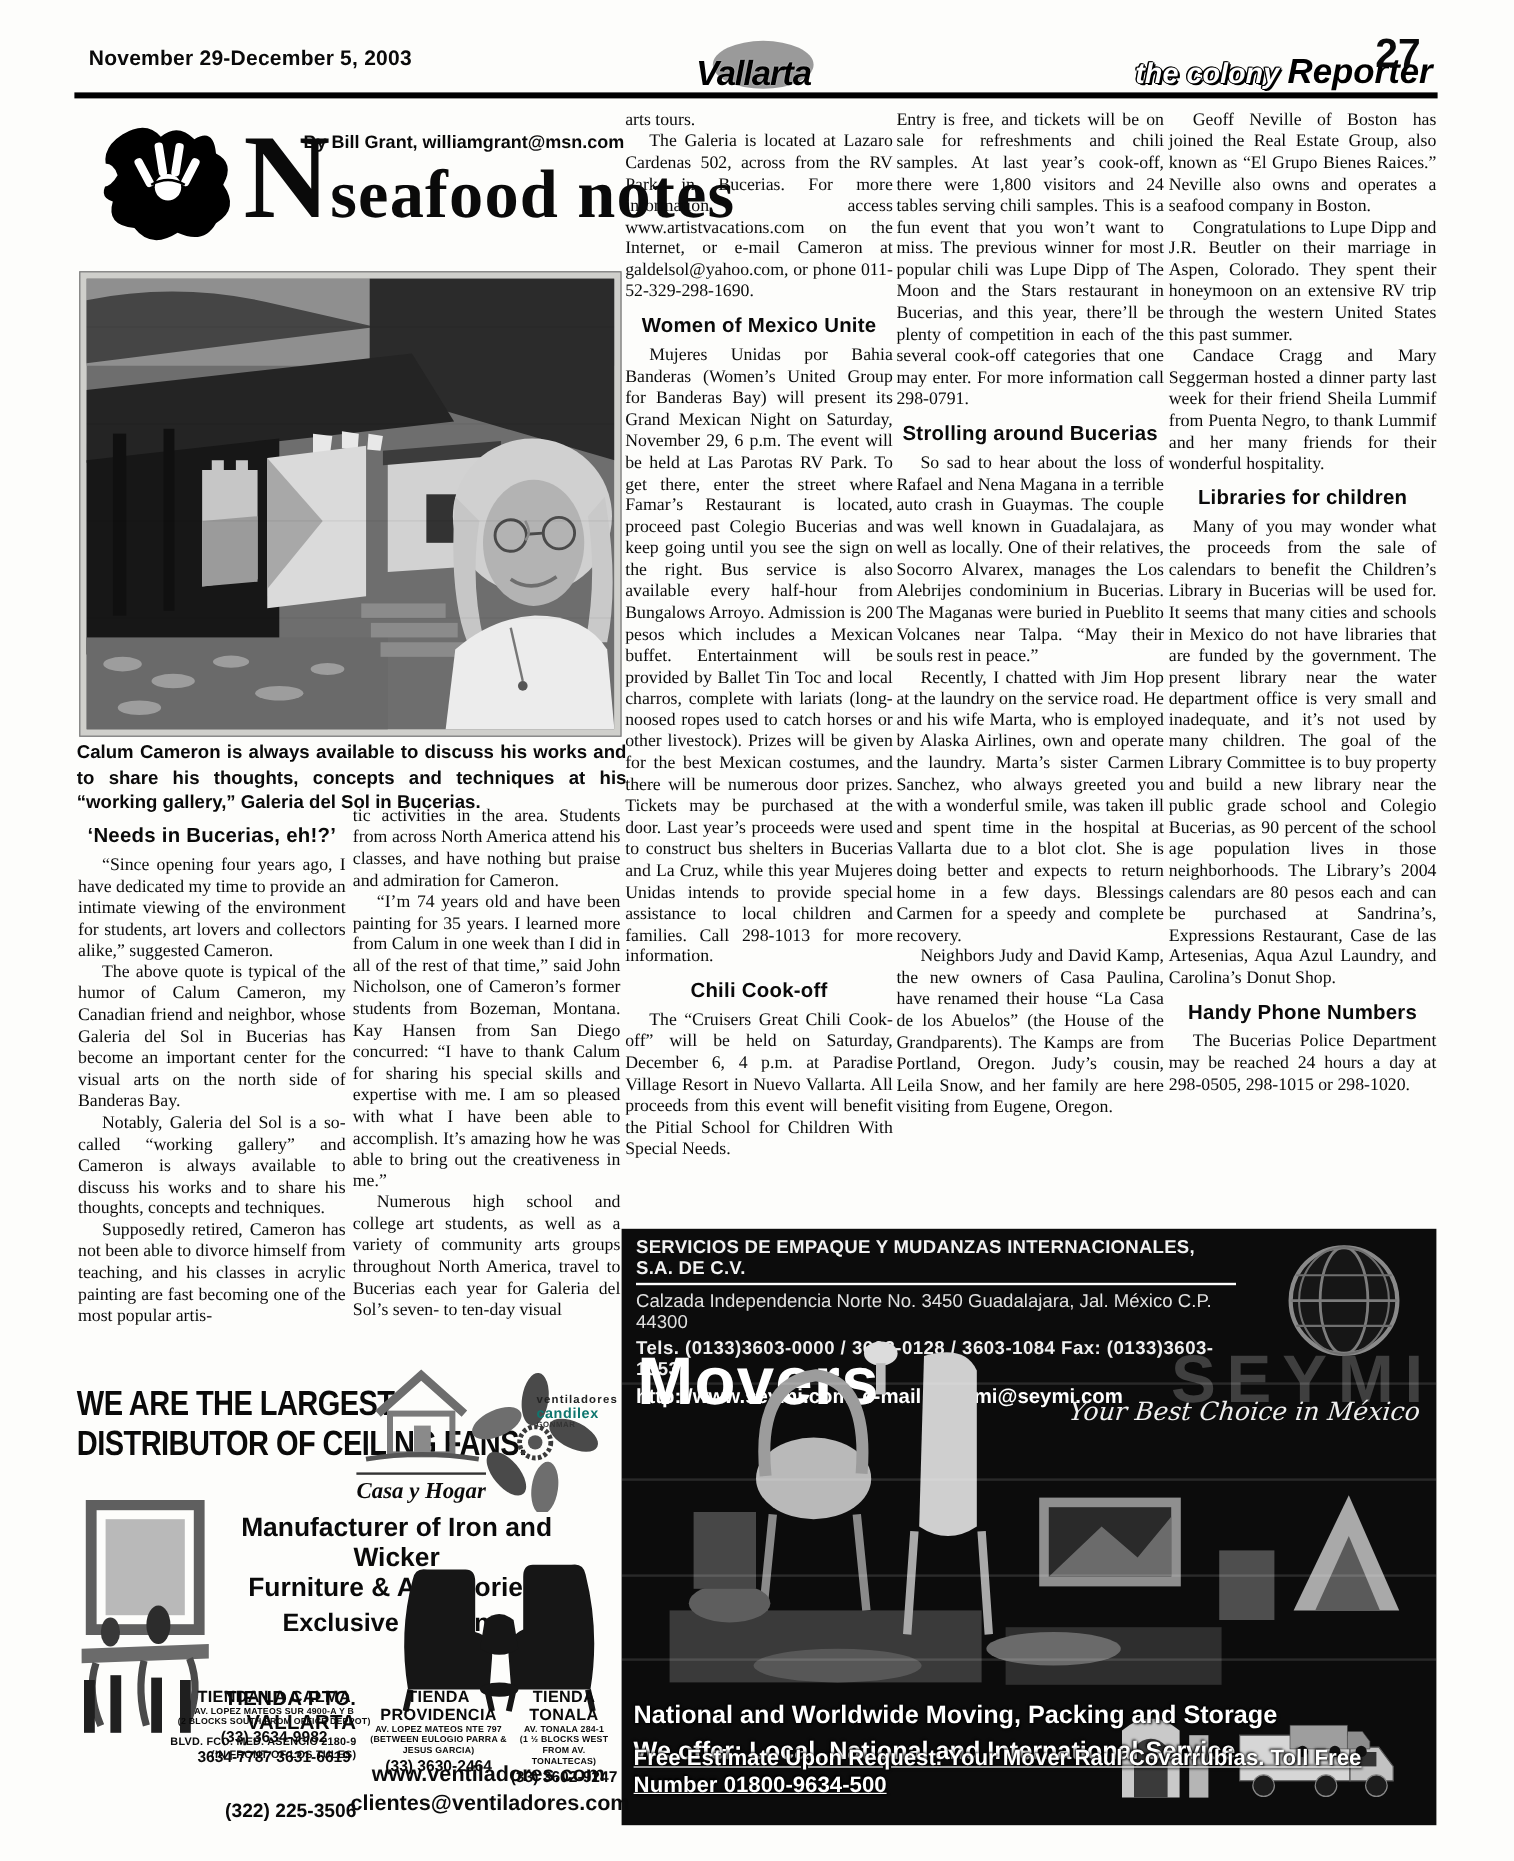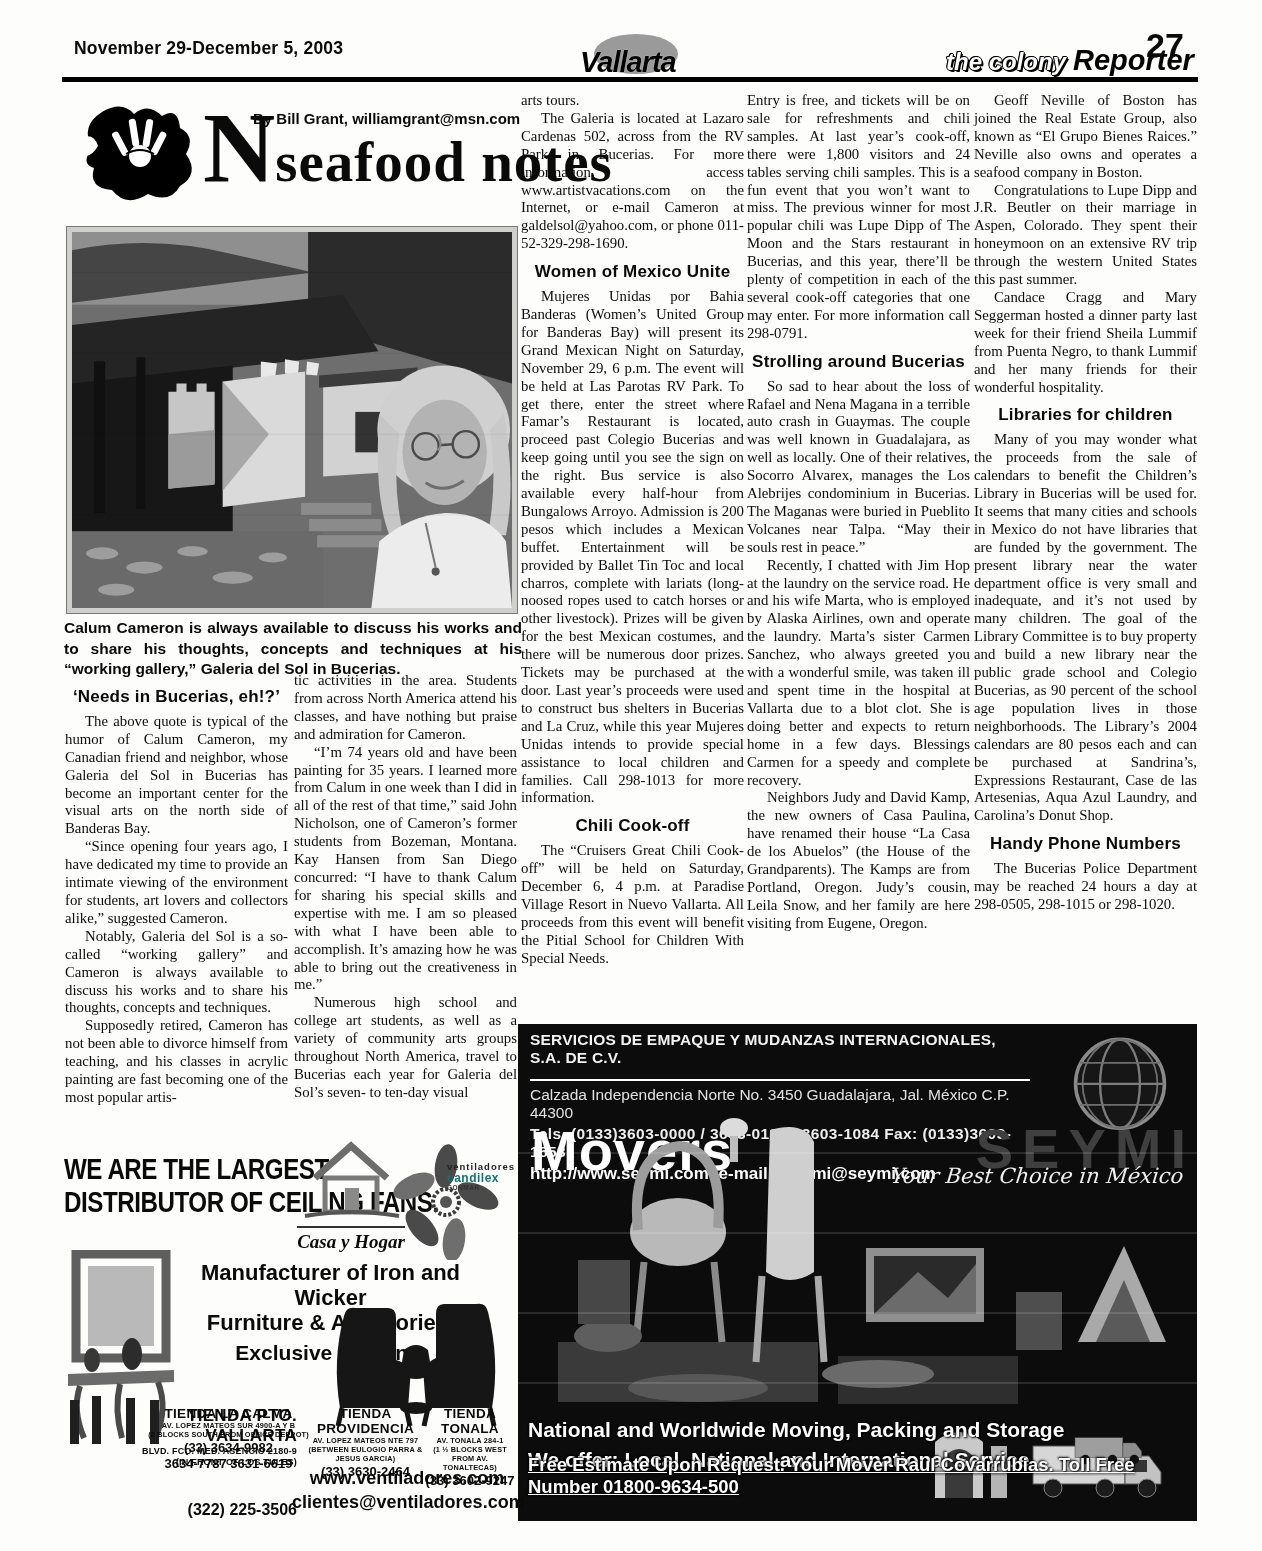--- a/index.html
+++ b/index.html
@@ -43,21 +43,21 @@
   #col1{left:65px;top:688px;}
   #col2{left:294px;top:672px;}
   #col3{left:521px;top:92px;}
   #col4{left:747px;top:92px;}
   #col5{left:974px;top:92px;}
   
   .seymi{position:absolute;left:518px;top:1024px;width:679px;height:497px;background:#0c0c0c;overflow:hidden;
          color:#fff;font-family:"Liberation Sans",sans-serif;}
   .seymi-head{position:absolute;left:12px;top:7px;width:500px;}
   .seymi-l1{display:inline-block;font-size:15.5px;font-weight:bold;letter-spacing:.2px;
-            border-bottom:2px solid #fff;padding-bottom:12px;color:#f2f2f2;}
+            border-bottom:2px solid #fff;padding-bottom:2px;color:#f2f2f2;}
   .seymi-l2{margin-top:5px;font-size:15.5px;color:#e2e2e2;}
   .seymi-l3{margin-top:3px;font-size:15.5px;font-weight:bold;color:#efefef;letter-spacing:.4px;}
   .seymi-l4{margin-top:3px;font-size:17px;font-weight:bold;word-spacing:5px;color:#fff;}
   .seymi-movers{position:absolute;left:13px;top:94px;font-size:56px;font-weight:900;letter-spacing:1px;color:#fff;}
   .seymi-brand{position:absolute;right:2px;top:92px;font-size:56px;font-weight:900;letter-spacing:9px;color:#3f3f3f;}
   .seymi-tag{position:absolute;right:14px;top:140px;font-family:"DejaVu Serif",serif;font-style:italic;
              font-size:21px;color:#efefef;transform:skewX(-6deg);}
   .globe{position:absolute;right:18px;top:6px;}
   .collage{position:absolute;left:0;top:88px;}
   .trucks{position:absolute;right:4px;top:388px;}
@@ -190,22 +190,22 @@
           <line x1="0" y1="120" x2="438" y2="120"></line>
         <line x1="0" y1="200" x2="438" y2="200"></line>
           <line x1="0" y1="280" x2="438" y2="280"></line>
       </g>
     </svg>
   </div>
   <div class="caption">Calum Cameron is always available to discuss his works and to share his thoughts, concepts and techniques at his “working gallery,” Galeria del Sol in Bucerias.</div>
 
   <div id="col1" class="bodycol">
       <h3 class="col-heading">‘Needs in Bucerias, eh!?’</h3>
+      <p class="body-p">“Since opening four years ago, I have dedicated my time to provide an intimate viewing of the environment for students, art lovers and collectors alike,” suggested Cameron.</p>
       <p class="body-p">The above quote is typical of the humor of Calum Cameron, my Canadian friend and neighbor, whose Galeria del Sol in Bucerias has become an important center for the visual arts on the north side of Banderas Bay.</p>
-      <p class="body-p">“Since opening four years ago, I have dedicated my time to provide an intimate viewing of the environment for students, art lovers and collectors alike,” suggested Cameron.</p>
       <p class="body-p">Notably, Galeria del Sol is a so-called “working gallery” and Cameron is always available to discuss his works and to share his thoughts, concepts and techniques.</p>
       <p class="body-p">Supposedly retired, Cameron has not been able to divorce himself from teaching, and his classes in acrylic painting are fast becoming one of the most popular artis-</p>
     </div>
   <div id="col2" class="bodycol">
       <p class="body-p noindent">tic activities in the area. Students from across North America attend his classes, and have nothing but praise and admiration for Cameron.</p>
       <p class="body-p">“I’m 74 years old and have been painting for 35 years. I learned more from Calum in one week than I did in all of the rest of that time,” said John Nicholson, one of Cameron’s former students from Bozeman, Montana. Kay Hansen from San Diego concurred: “I have to thank Calum for sharing his special skills and expertise with me. I am so pleased with what I have been able to accomplish. It’s amazing how he was able to bring out the creativeness in me.”</p>
       <p class="body-p">Numerous high school and college art students, as well as a variety of community arts groups throughout North America, travel to Bucerias each year for Galeria del Sol’s seven- to ten-day visual</p>
     </div>
   <div id="col3" class="bodycol">
       <p class="body-p noindent">arts tours.</p>

